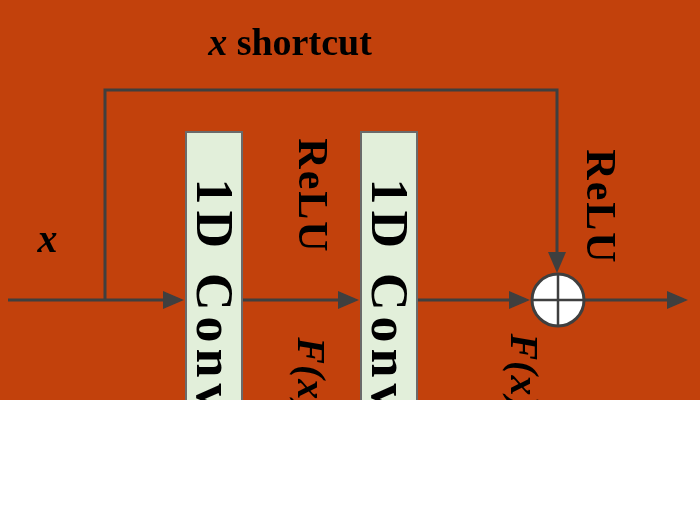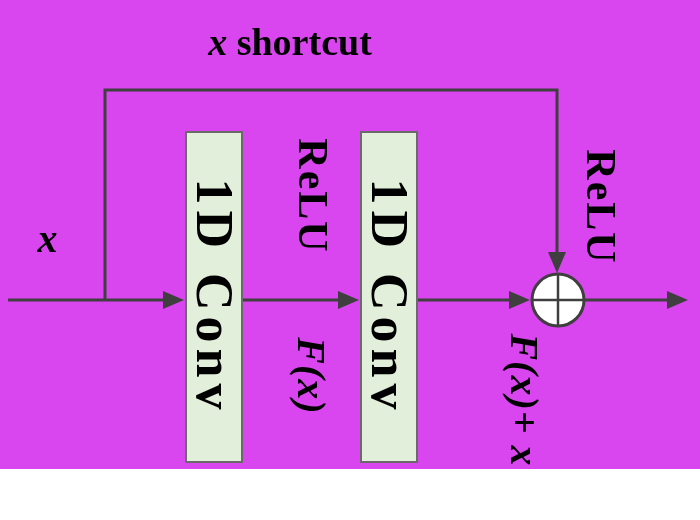--- a/index.html
+++ b/index.html
@@ -1,20 +1,20 @@
 <!DOCTYPE html>
 <html><head>
 <meta charset="utf-8">
 <style>
   html, body { margin: 0; padding: 0; background: #ffffff; }
   .canvas {
     position: relative;
     width: 700px;
-    height: 469px;
-    background: #d946ef;
+    height: 400px;
+    background: #c2410c;
     overflow: hidden;
   }
   svg text {
     font-family: "Liberation Serif", "DejaVu Serif", serif;
     font-weight: bold;
     fill: #000000;
   }
   .title  { font-size: 38px; }
   .lbl-xl { font-size: 52px; letter-spacing: 6px; }
   .lbl-lg { font-size: 42px; letter-spacing: 2px; }

